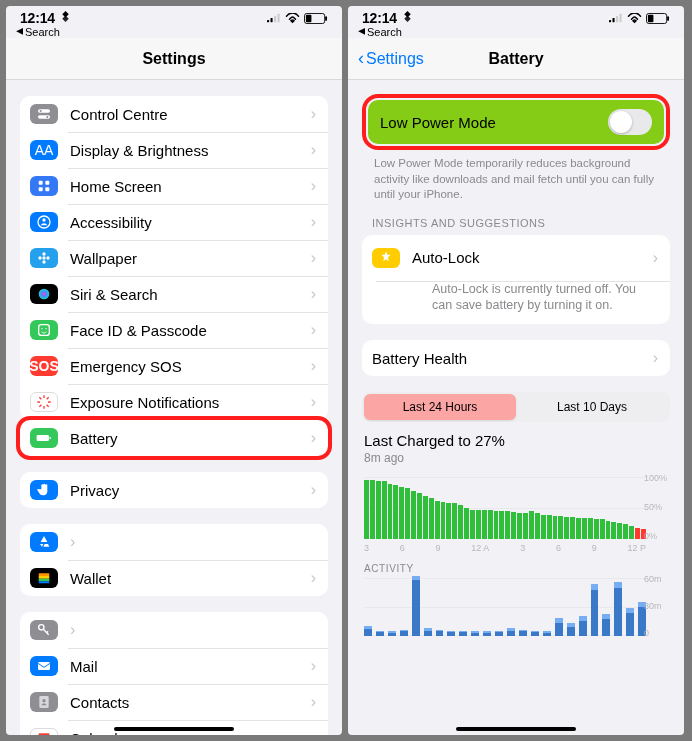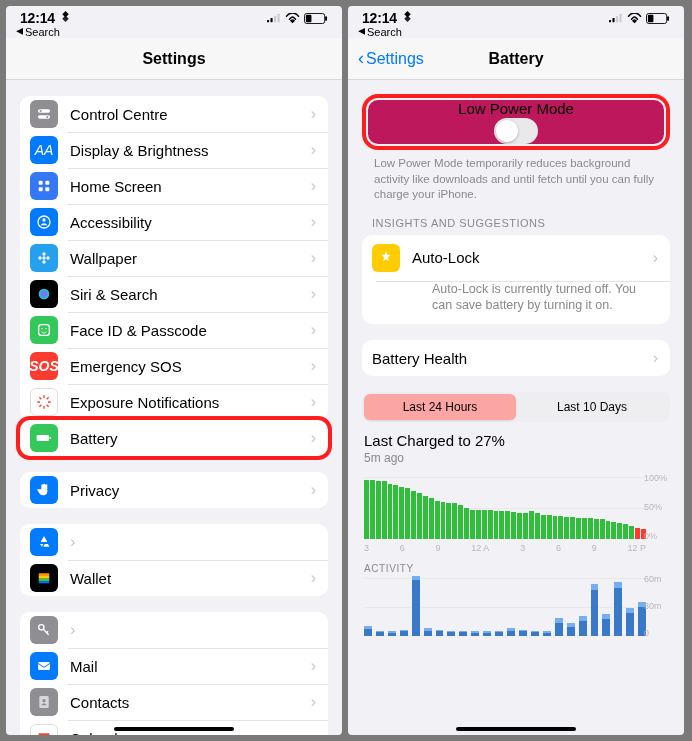--- a/index.html
+++ b/index.html
@@ -32,21 +32,21 @@
 .navhead { background:#f7f7f8; border-bottom:1px solid #d9d9dd; height:42px; display:flex; align-items:center; justify-content:center; position:relative; }
 .navhead .title { font-size:16px; font-weight:600; }
 .navhead .back { position:absolute; left:10px; display:flex; align-items:center; color:#007aff; font-size:16px; }
 .navhead .back .chev { font-size:18px; margin-right:2px; font-weight:400; }
 
 .scroll { flex:1; overflow:hidden; }
 .group { margin: 16px 14px 0 14px; background:#fff; border-radius:10px; overflow:hidden; }
 .group .row { display:flex; align-items:center; height:36px; padding:0 12px 0 10px; position:relative; }
 .group .row + .row::before { content:""; position:absolute; left:48px; right:0; top:0; height:1px; background:#e3e3e6; }
 .group.no-icons .row + .row::before { left:14px; }
-.group .icon { width:28px; height:28px; border-radius:6px; display:flex; align-items:center; justify-content:center; font-size:14px; color:#fff; flex-shrink:0; margin-right:12px;font-style:italic; }
+.group .icon { width:28px; height:20px; border-radius:6px; display:flex; align-items:center; justify-content:center; font-size:14px; color:#fff; flex-shrink:0; margin-right:12px; }
 .group .label { flex:1; font-size:15px; color:#000; white-space:nowrap; overflow:hidden; text-overflow:ellipsis; }
 .group .chev { color:#c6c6c8; font-size:16px; }
 .highlight { border:4px solid #ff1e1e; border-radius:14px; margin:-4px 10px; padding:0; }
 .highlight .row { height:36px; border:none; }
 .highlight .row::before { display:none !important; }
 .group.highlight { background:#fff; }
 
 .toggle { width:44px; height:26px; border-radius:13px; background:#e9e9eb; position:relative; }
 .toggle .knob { position:absolute; top:2px; left:2px; width:22px; height:22px; background:#fff; border-radius:50%; box-shadow:0 1px 3px rgba(0,0,0,0.25); }
 
@@ -75,21 +75,21 @@
 .chart-lines { position:absolute; left:0; right:22px; top:0; bottom:12px; }
 .chart-lines .ln { position:absolute; left:0; right:0; height:1px; background:#e9e9ec; }
 .activity .chart-bars .b { background:#3a78c8; }
 .activity .chart-bars .b .top { background:#76aef1; width:100%; }
 
 .bg-gray{background:#8e8e93}.bg-blue{background:#007aff}.bg-blue2{background:#3478f6}.bg-cyan{background:#24a0ed}.bg-black{background:#000}.bg-green{background:#34c759}.bg-redtxt{background:#ff3b30;font-weight:700;font-size:10px}.bg-yellow{background:#ffcc00}.bg-white{background:#fff;border:1px solid #ddd;color:#555!important}
 .icon svg { width:16px; height:16px; fill:#fff; }
 .home-indicator { position:absolute; bottom:4px; left:50%; transform:translateX(-50%); width:120px; height:4px; background:#000; border-radius:3px; }
 .lpm-group{ margin:14px 14px 0 14px;}
 .lpm-hi{ border:4px solid #ff1e1e; border-radius:16px; padding:2px; }
-.lpm-hi .inner{ background:#be185d; border-radius:10px; display:flex; align-items:center; height:44px; padding:0 12px;flex-direction:column;}
+.lpm-hi .inner{ background:#84cc16; border-radius:10px; display:flex; align-items:center; height:44px; padding:0 12px;}
 .lpm-hi .label{ flex:1; font-size:15px;}
 </style>
 </head>
 <body>
 
 <div class="phone">
   <div class="status">
     <div class="status-left">
       <span>12:14</span>
       <span>
@@ -367,21 +367,21 @@
     <div class="lpm-group">
       <div class="lpm-hi">
         <div class="inner">
           <span class="label">Low Power Mode</span>
           <span class="toggle">
               <span class="knob"></span>
             </span>
         </div>
       </div>
     </div>
-    <div class="footnote">Low Power Mode temporarily reduces background activity like downloads and until fetch until you can fully charge your iPhone.</div>
+    <div class="footnote">Low Power Mode temporarily reduces background activity like downloads and mail fetch until you can fully until your iPhone.</div>
 
     <div class="section-hdr">INSIGHTS AND SUGGESTIONS</div>
     <div class="group no-icons" style="margin-top:2px">
       <div class="row tall">
         <span class="icon bg-yellow">
           <svg viewBox="0 0 24 24">
               <path d="M12 2l2 5h5l-4 4 1 6-4-3-4 3 1-6-4-4h5z"></path>
             </svg>
         </span>
         <span class="label" style="font-weight:500">Auto-Lock</span>
@@ -399,21 +399,21 @@
       </div>
     </div>
 
     <div class="seg">
       <div class="opt active">Last 24 Hours</div>
       <div class="opt">Last 10 Days</div>
     </div>
 
     <div class="charged">
       <div class="hd">Last Charged to 27%</div>
-      <div class="sub">5m ago</div>
+      <div class="sub">8m ago</div>
     </div>
 
     <div class="chart-block">
       <div class="chart-area">
         <div class="chart-lines">
             <div class="ln" style="top:0"></div>
             <div class="ln" style="top:50%"></div>
             <div class="ln" style="bottom:0"></div>
           </div>
         <div class="chart-bars" id="level-bars">

